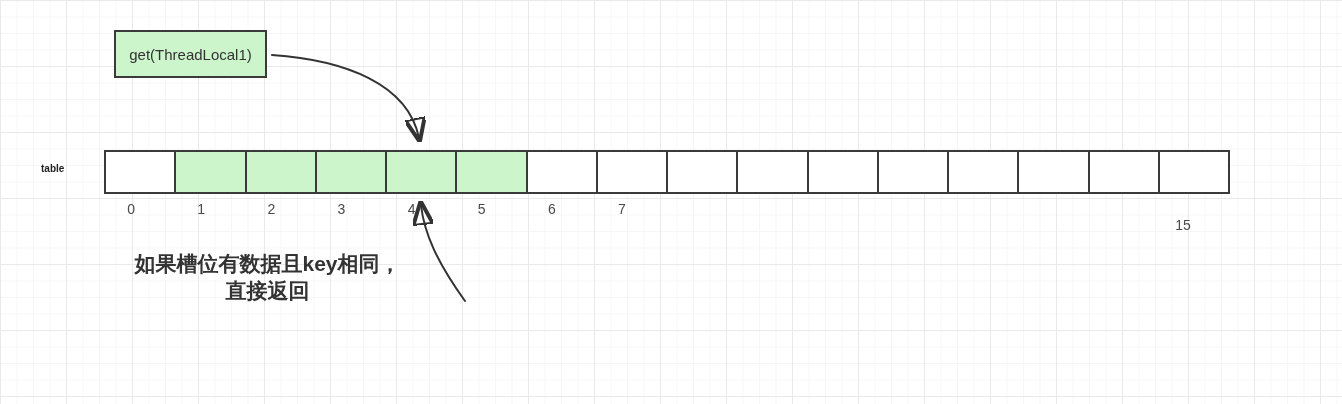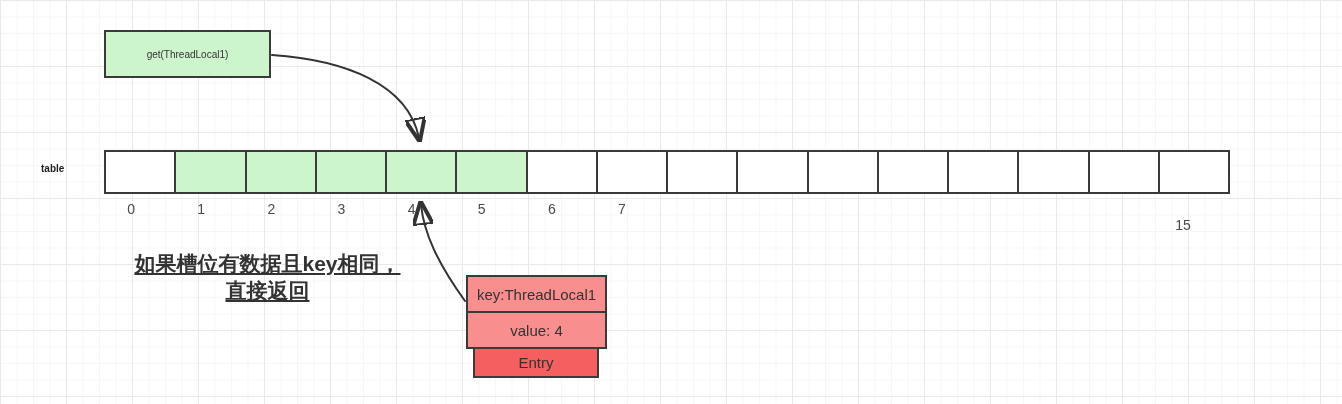--- a/index.html
+++ b/index.html
@@ -20,25 +20,25 @@
     background-size: 66px 66px, 66px 66px, 16.5px 16.5px, 16.5px 16.5px;
   }
   .arrows {
     position: absolute; left: 0; top: 0;
     width: 1342px; height: 404px;
     pointer-events: none;
   }
   .arrows path { stroke: #333333; stroke-width: 2; fill: none; stroke-linecap: round; }
 
   .get-box {
-    position: absolute; left: 104px; top: 30px;
-    width: 167px; height: 48px; box-sizing: border-box;
+    position: absolute; left: 114px; top: 30px;
+    width: 153px; height: 48px; box-sizing: border-box;
     background: #ccf5cc; border: 2px solid #3a3a3a;
     display: flex; align-items: center; justify-content: center;
-    font-size: 10px; color: #333333;
+    font-size: 15px; color: #333333;
   }
 
   .table-label {
     position: absolute; left: 41px; top: 163px;
     font-size: 10px; font-weight: bold; color: #222222;
   }
 
   .array-table {
     position: absolute; left: 104px; top: 150px;
     width: 1126px; height: 44px; box-sizing: border-box;
@@ -58,21 +58,20 @@
     position: absolute; top: 0;
     width: 70.125px; text-align: center;
     font-size: 14px; color: #4a4a4a;
   }
 
   .note {
     position: absolute; left: 105px; top: 250px;
     width: 325px; text-align: center;
     font-size: 21px; font-weight: bold; line-height: 27px;
     color: #333333;
-    text-decoration: underline;
   }
 
   .entry-stack { position: absolute; left: 466px; top: 275px; }
   .entry-stack > div {
     box-sizing: border-box;
     border: 2px solid #3a3a3a;
     display: flex; align-items: center; justify-content: center;
     font-size: 15px; color: #333333;
   }
   .entry-key   { width: 141px; height: 38px; background: #f98e8e; }
@@ -129,19 +128,14 @@
       <span class="cell-label" style="left: 420.75px;">6</span>
       <span class="cell-label" style="left: 490.875px;">7</span>
       <span class="cell-label" style="left: 1051.88px; margin-top: 16px;">15</span>
     </div>
 
   <div class="note">
     <div>如果槽位有数据且key相同，</div>
     <div>直接返回</div>
   </div>
 
-  <div class="entry-stack">
-    <div class="entry-key">key:ThreadLocal1</div>
-    <div class="entry-value">value: 4</div>
-    <div class="entry-name">Entry</div>
-  </div>
 
 </div>
 
 </body></html>

